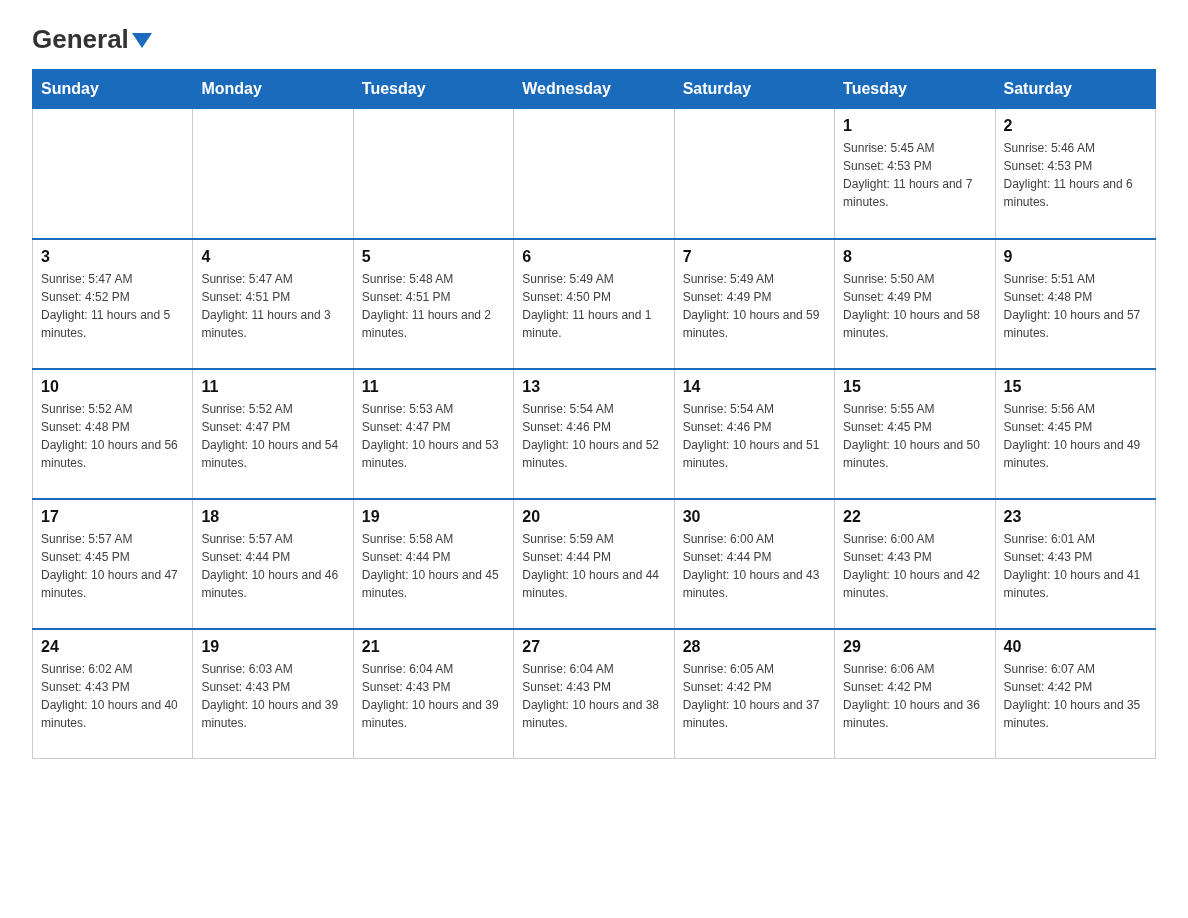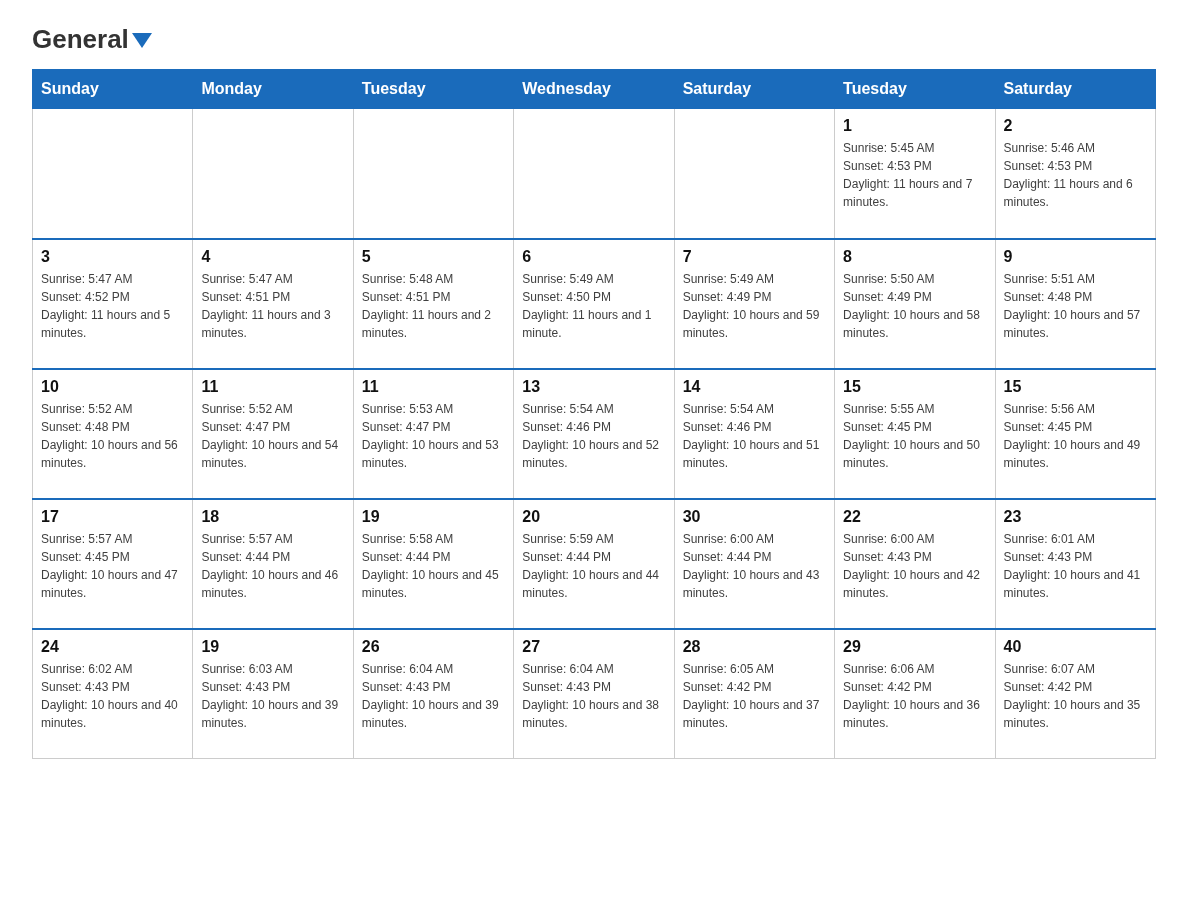--- a/index.html
+++ b/index.html
@@ -215,21 +215,21 @@
       <tr class="row-border">
         <td>
           <span class="day-num">24</span>
           <div class="day-info">Sunrise: 6:02 AM<br>Sunset: 4:43 PM<br>Daylight: 10 hours and 40 minutes.</div>
         </td>
         <td>
           <span class="day-num">19</span>
           <div class="day-info">Sunrise: 6:03 AM<br>Sunset: 4:43 PM<br>Daylight: 10 hours and 39 minutes.</div>
         </td>
         <td>
-          <span class="day-num">26</span>
+          <span class="day-num">21</span>
           <div class="day-info">Sunrise: 6:04 AM<br>Sunset: 4:43 PM<br>Daylight: 10 hours and 39 minutes.</div>
         </td>
         <td>
           <span class="day-num">27</span>
           <div class="day-info">Sunrise: 6:04 AM<br>Sunset: 4:43 PM<br>Daylight: 10 hours and 38 minutes.</div>
         </td>
         <td>
           <span class="day-num">28</span>
           <div class="day-info">Sunrise: 6:05 AM<br>Sunset: 4:42 PM<br>Daylight: 10 hours and 37 minutes.</div>
         </td>

